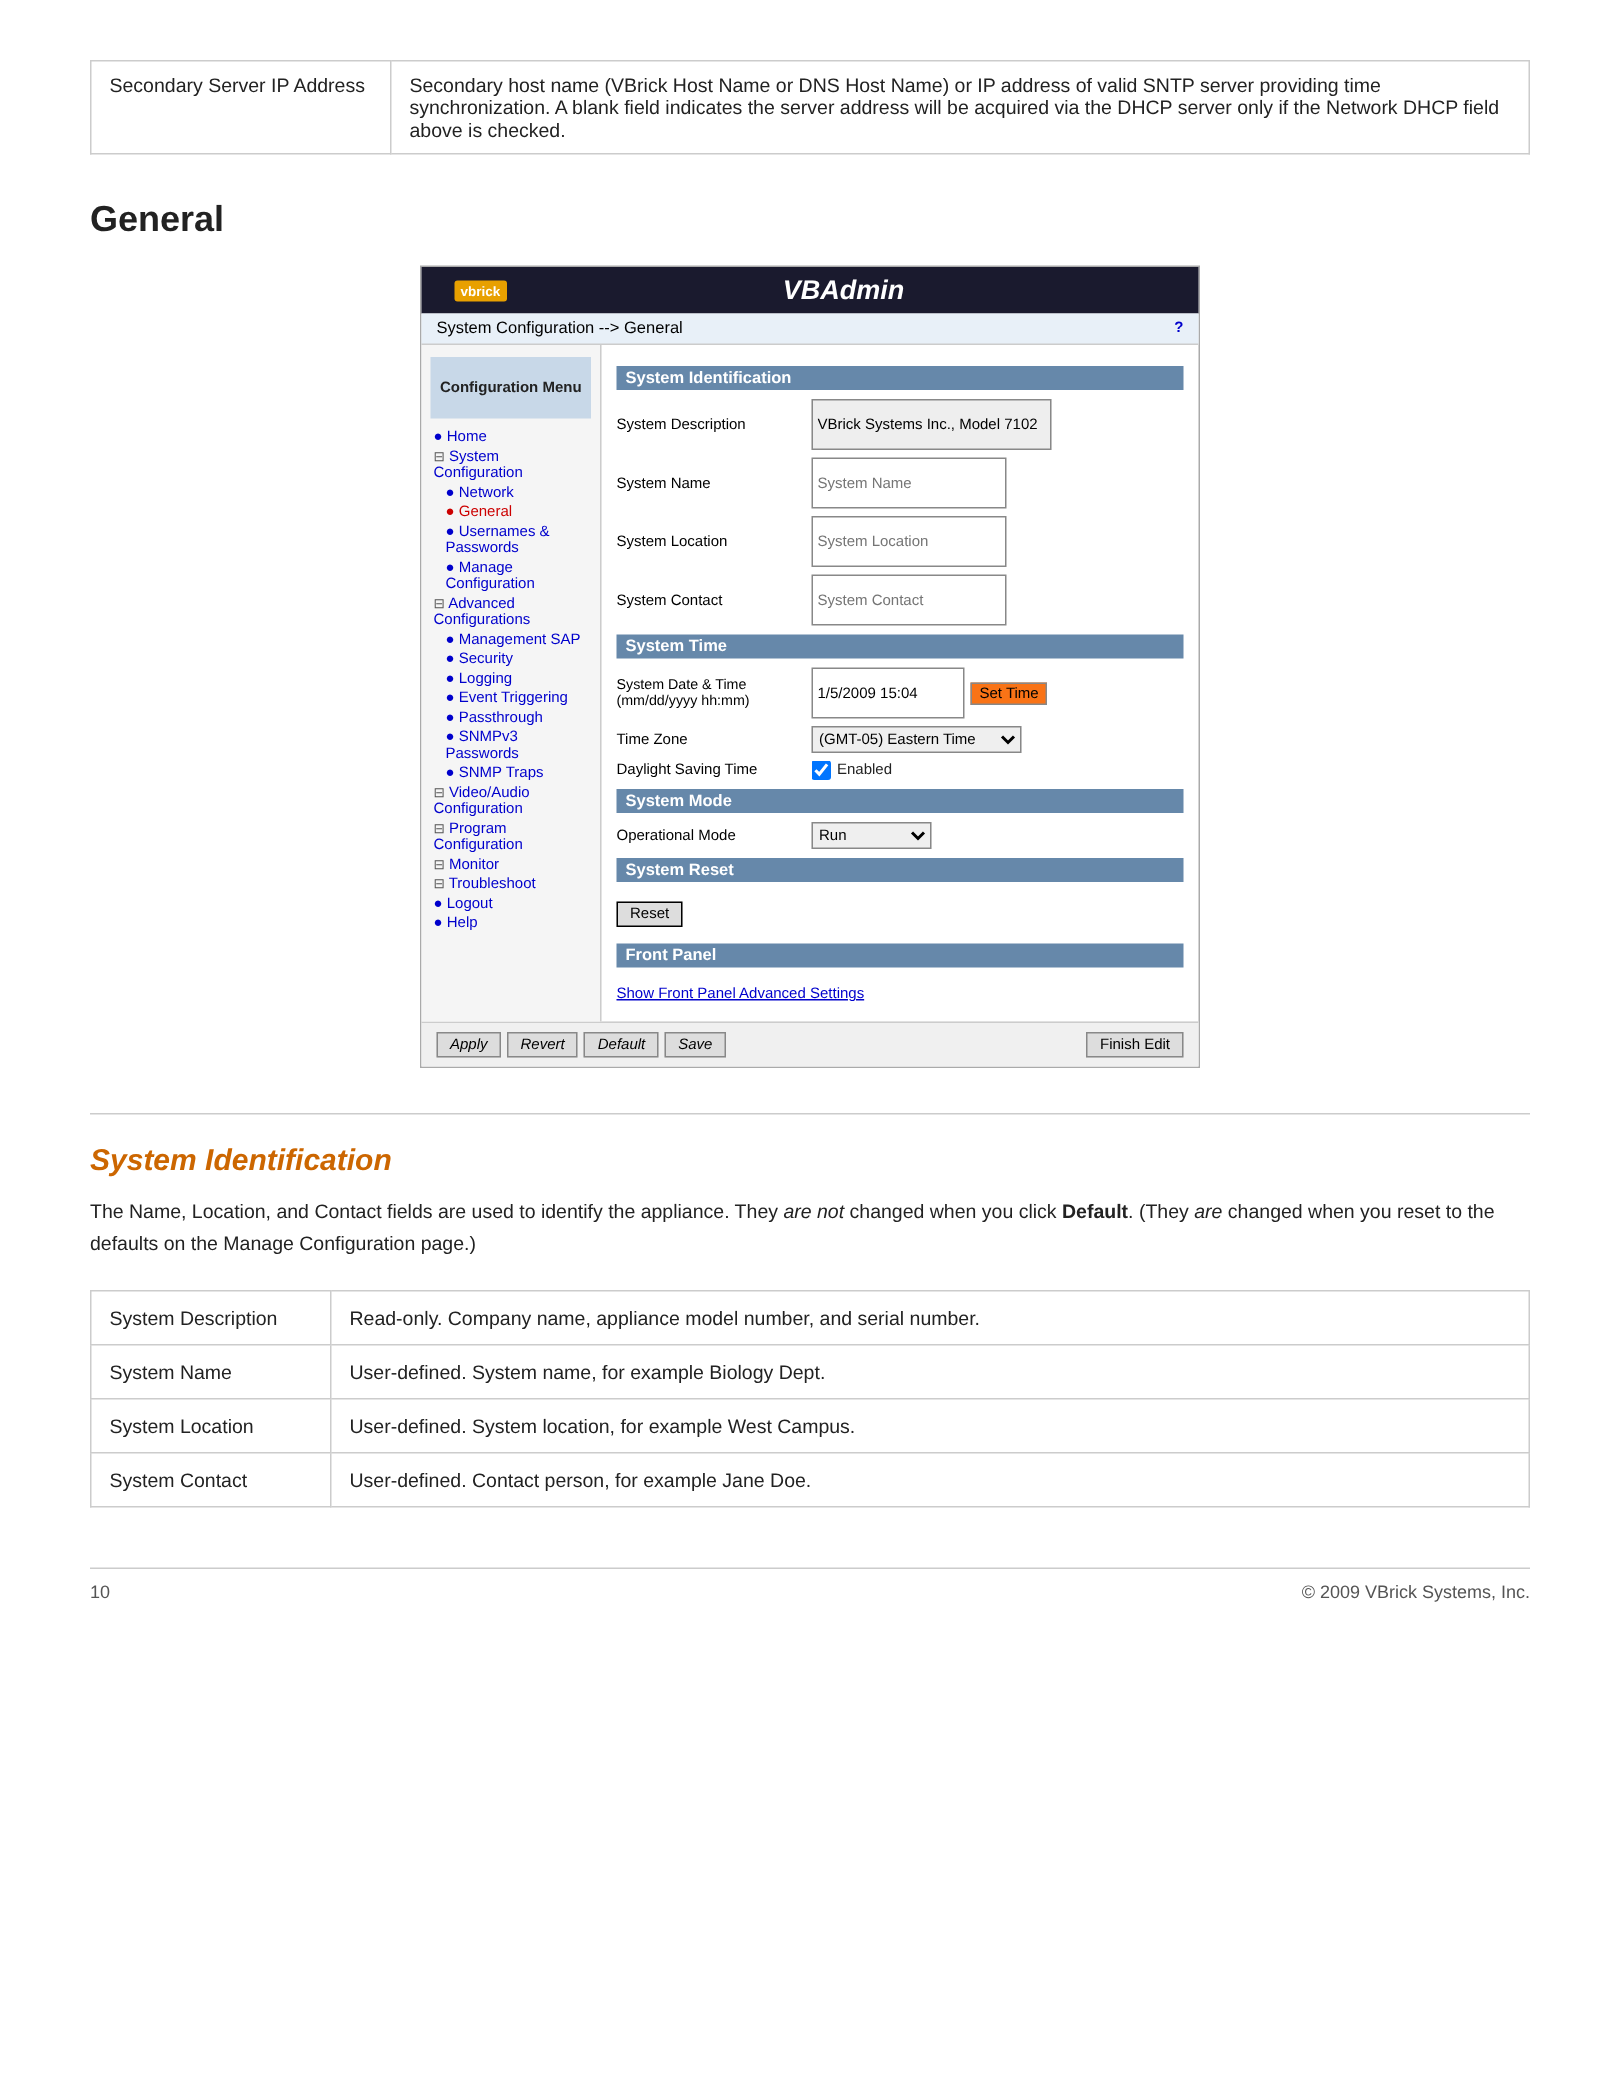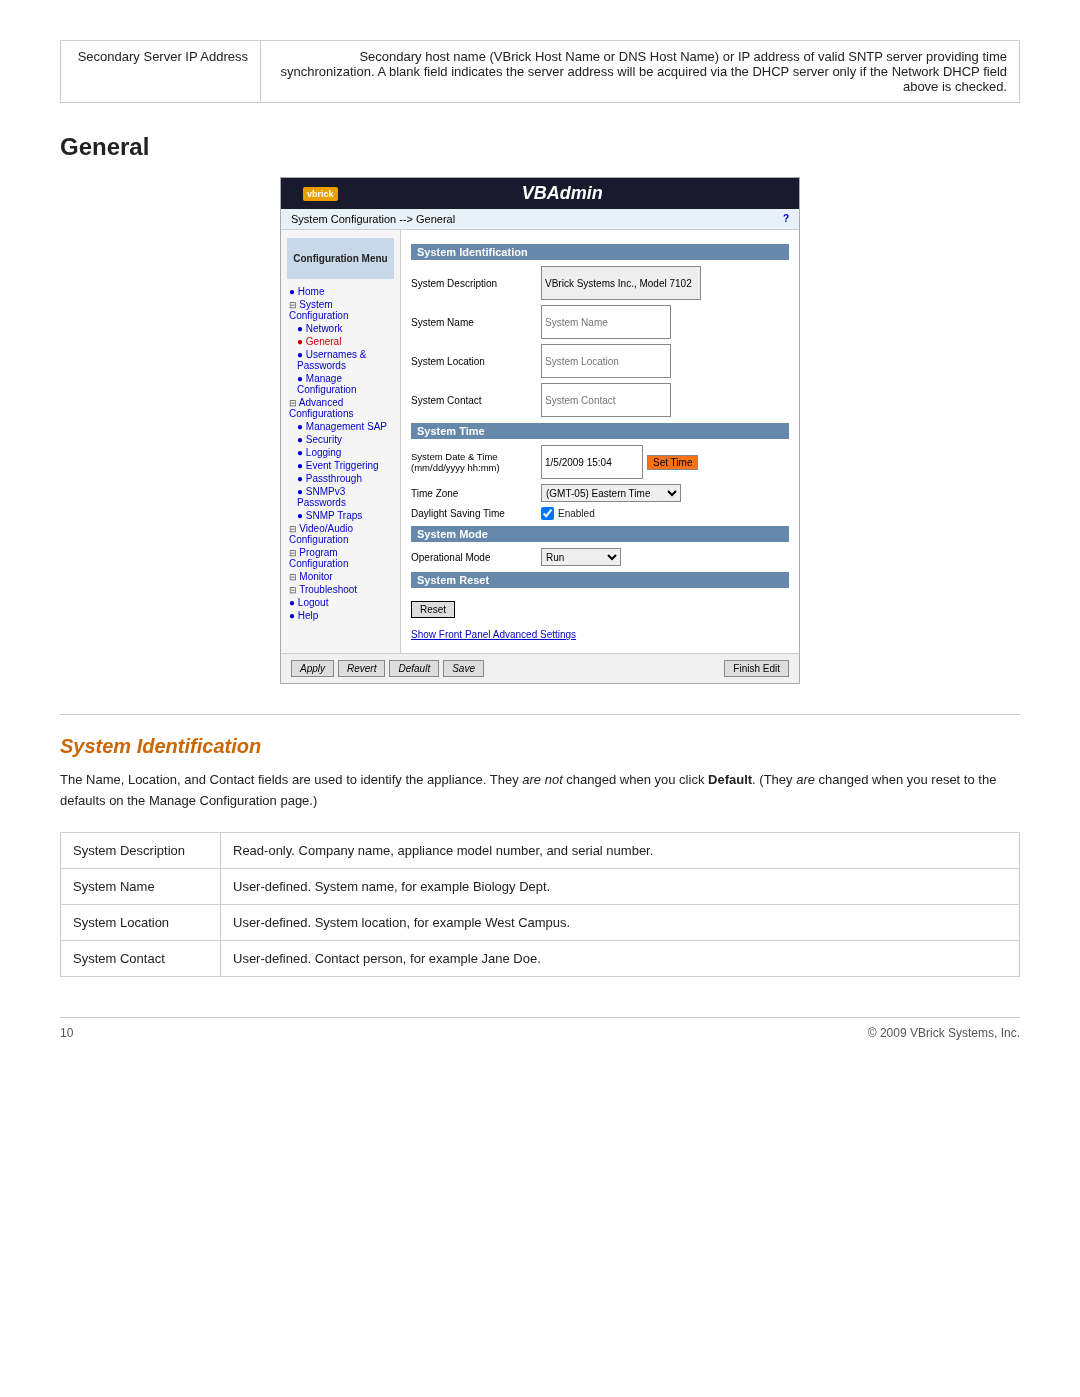--- a/index.html
+++ b/index.html
@@ -11,21 +11,20 @@
       padding: 40px 60px;
     }
 
     
     .top-table {
       width: 100%;
       border-collapse: collapse;
       margin-bottom: 30px;
       border-top: 1px solid #ccc;
       border-bottom: 1px solid #ccc;
-      text-align: right;
     }
     .top-table td {
       padding: 8px 12px;
       vertical-align: top;
       font-size: 13px;
       border: 1px solid #ccc;
     }
     .top-table td:first-child {
       width: 200px;
       white-space: nowrap;
@@ -390,20 +389,21 @@
           <option>Standby</option>
         </select>
       </div>
 
       <div class="section-bar">System Reset</div>
 
       <div style="padding: 5px 0 5px 0;">
         <button class="reset-btn">Reset</button>
       </div>
 
+      <div class="section-bar">Front Panel</div>
 
       <div style="padding: 5px 0;">
         <span class="link-style">Show Front Panel Advanced Settings</span>
       </div>
 
     </div>
   </div>
 
   <div class="bottom-buttons">
     <button class="action-btn">Apply</button>

